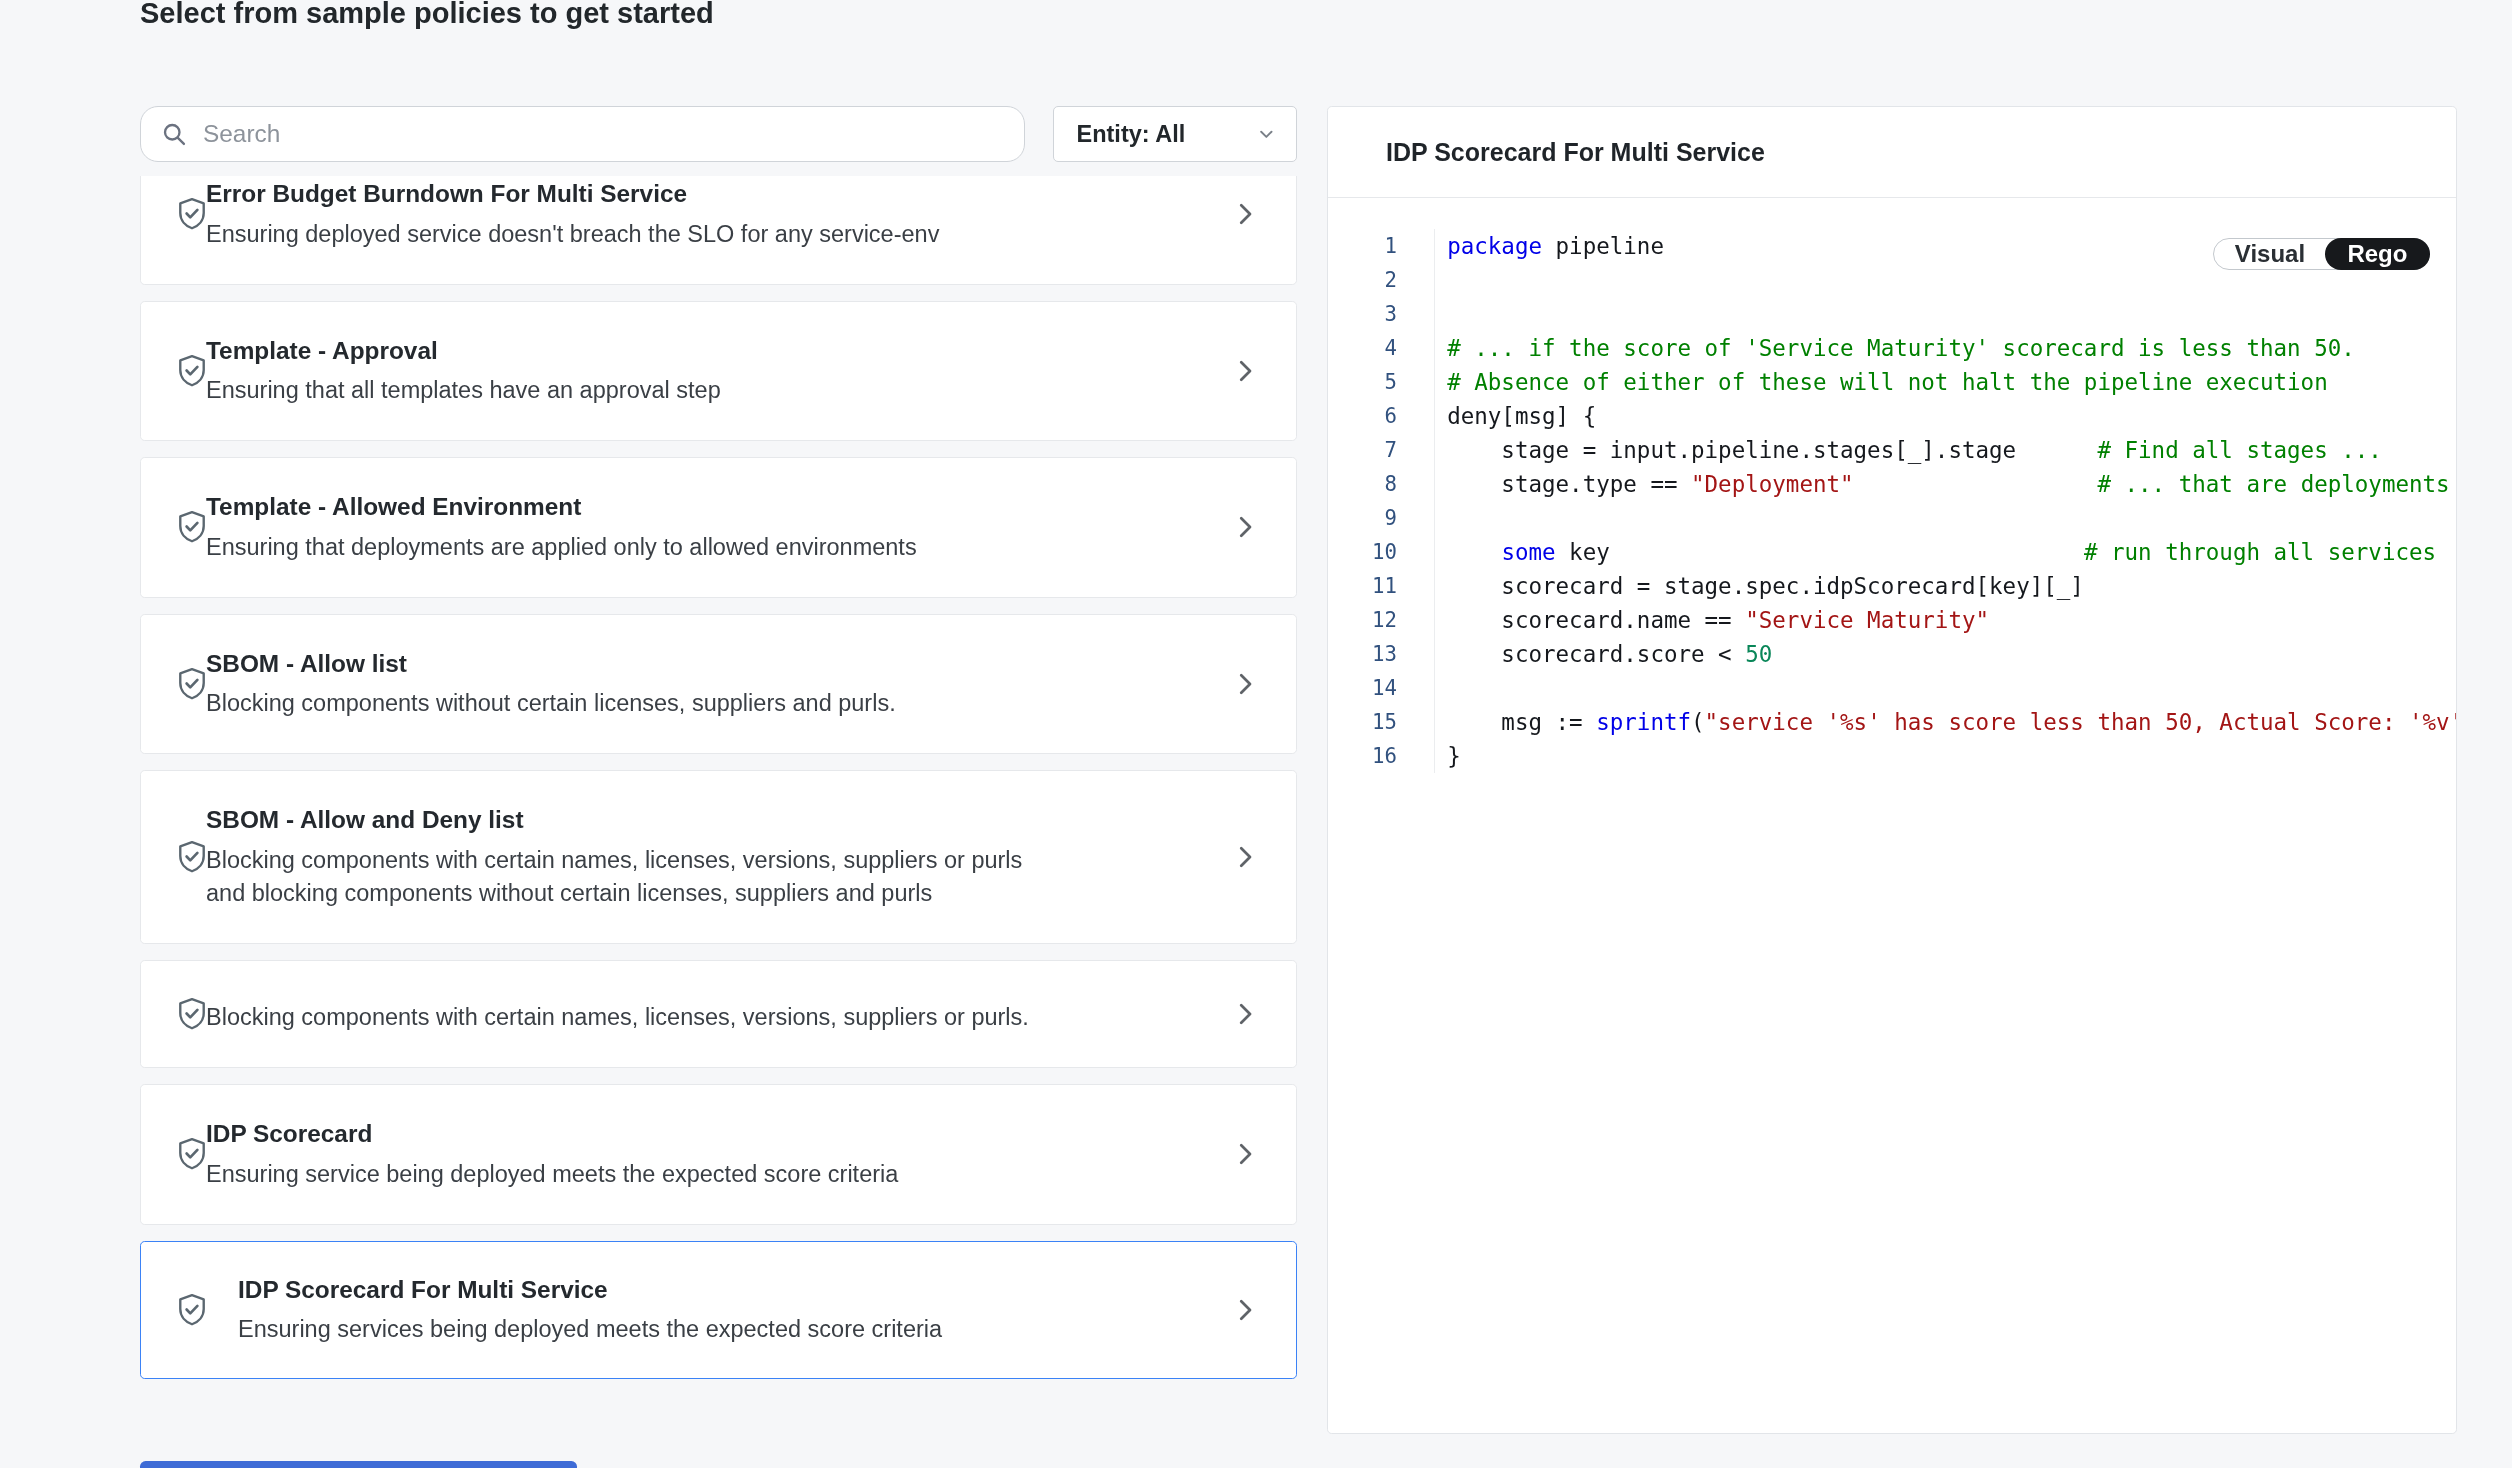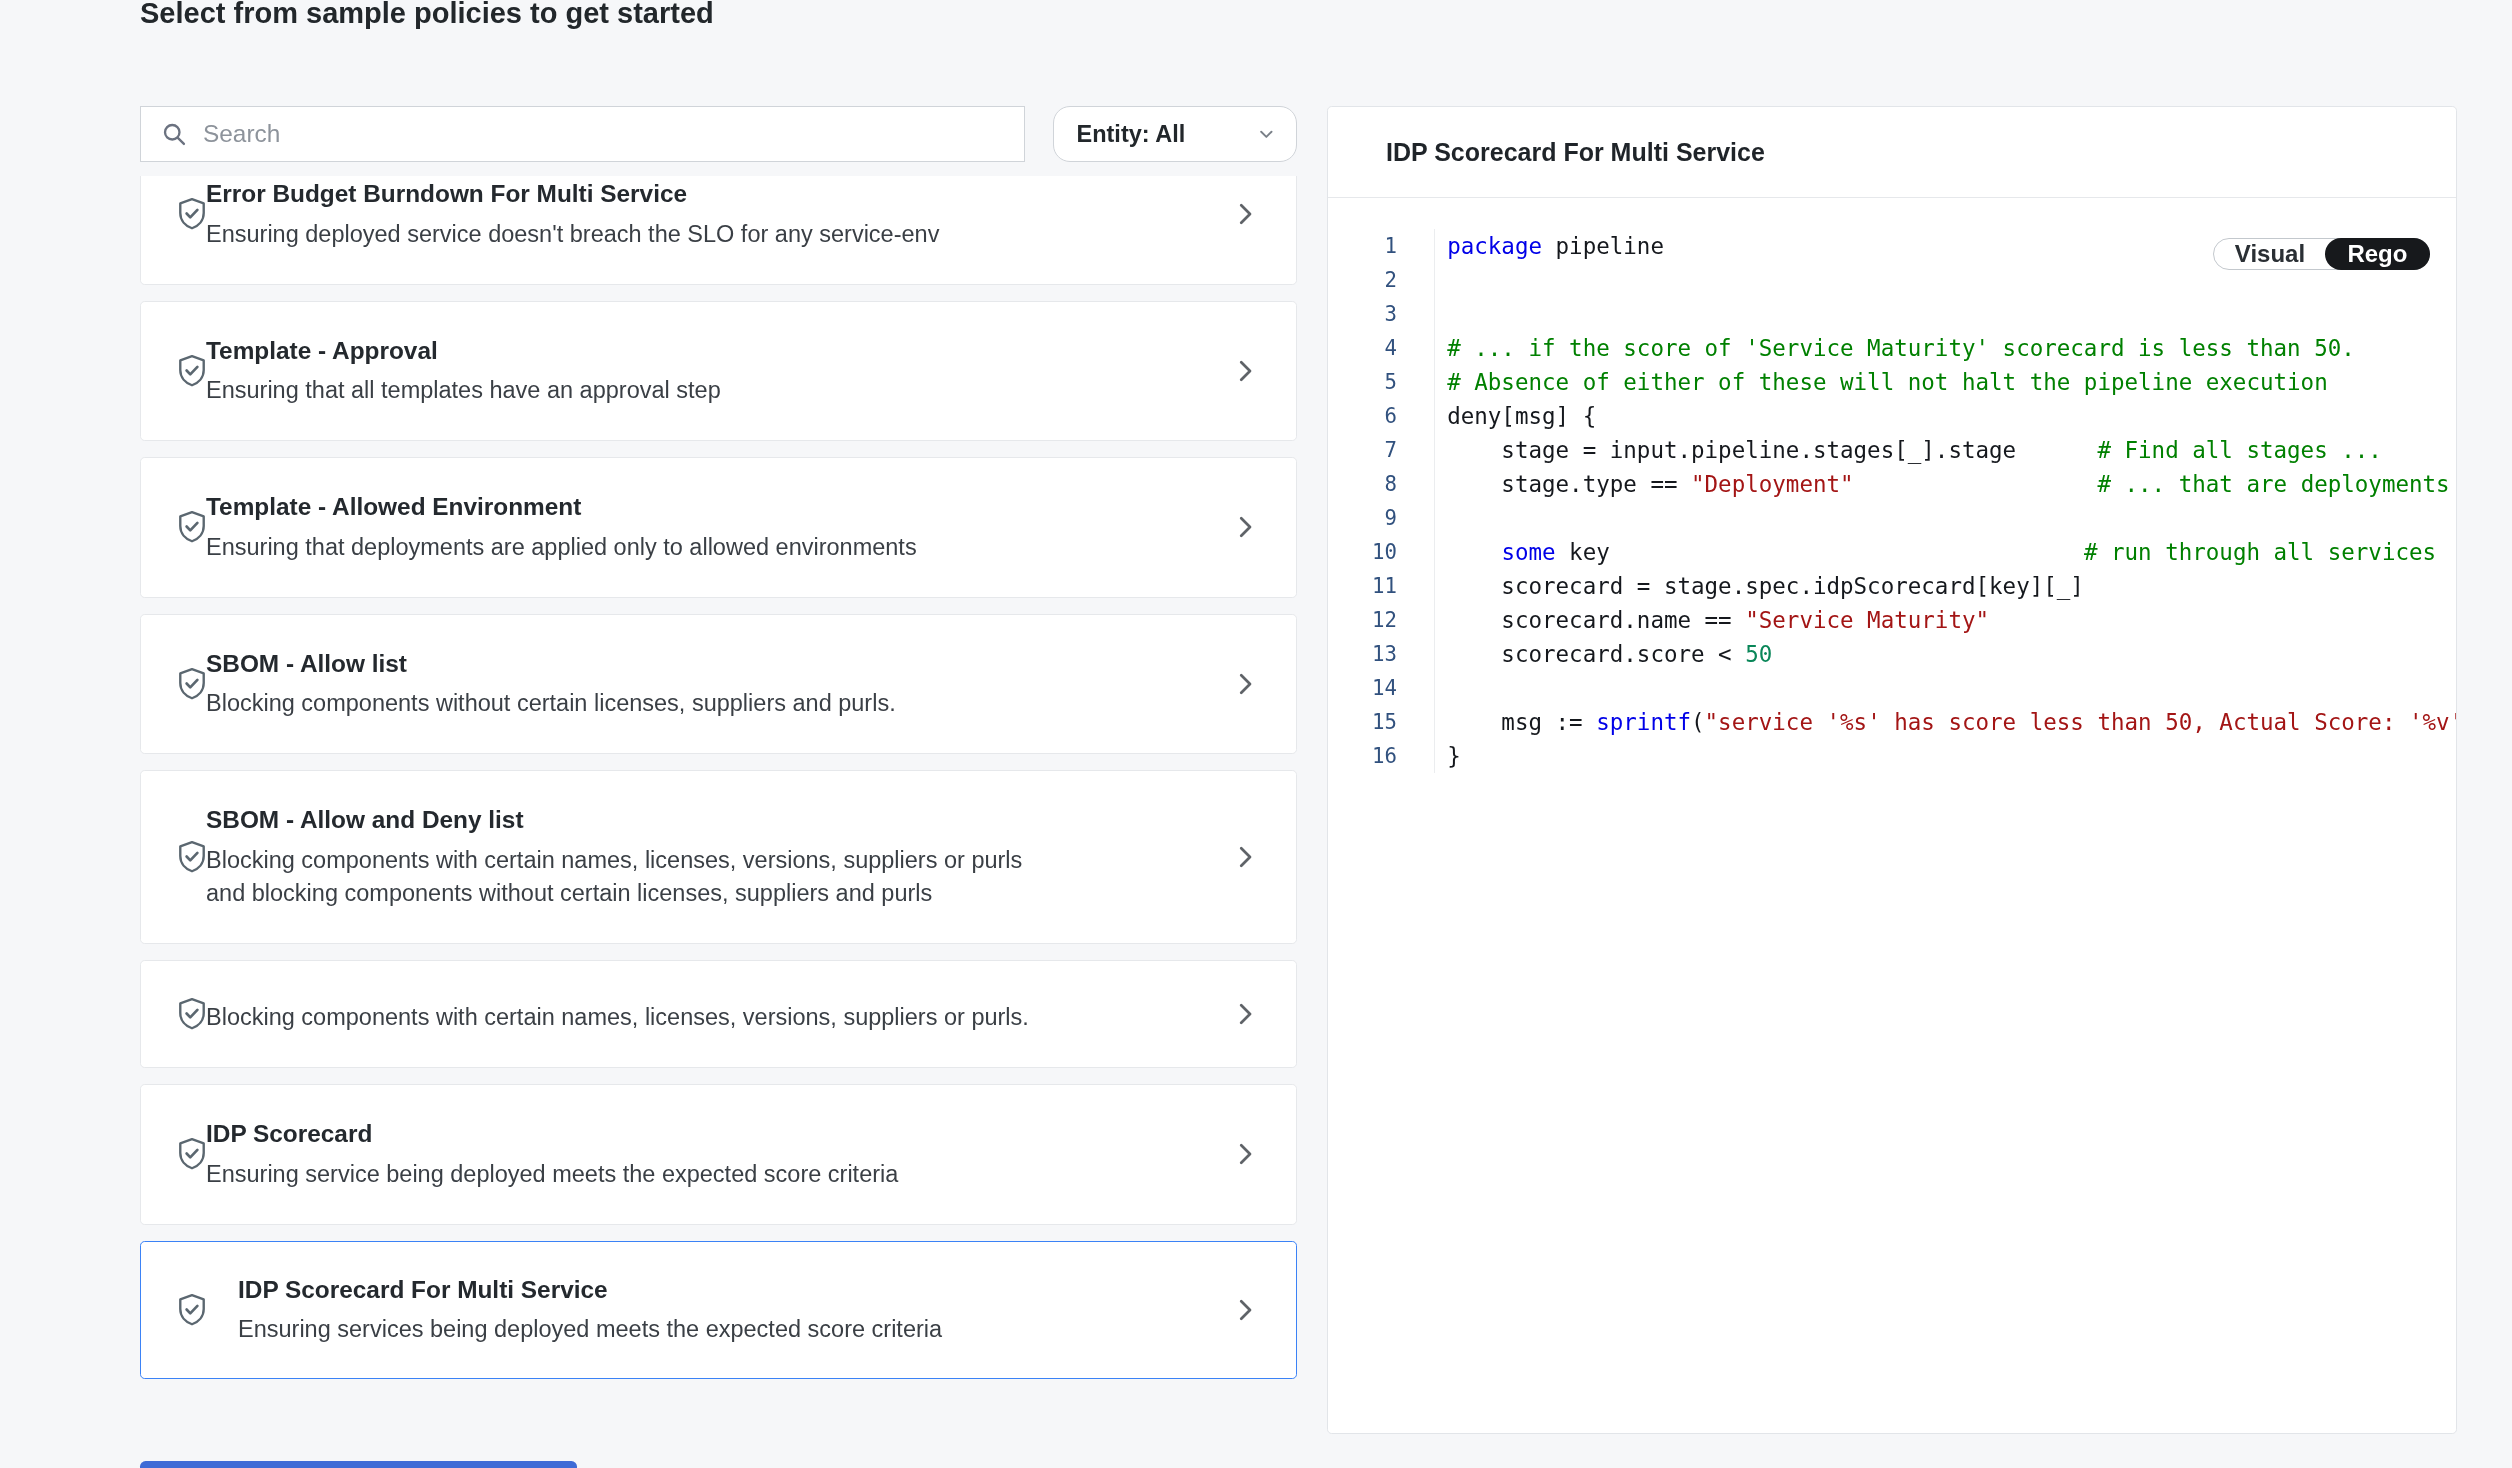--- a/index.html
+++ b/index.html
@@ -14,34 +14,34 @@
 
   
   .page-title {
     position: absolute; left: 140px; top: -5.6px; margin: 0;
     font-size: 29px; font-weight: 700; color: #22272b; line-height: 38px;
   }
 
   
   .search-box {
     position: absolute; left: 140px; top: 106px; width: 885px; height: 56px;
-    background: #fff; border: 0.9px solid #d0d4d9; border-radius: 0;
+    background: #fff; border: 0.9px solid #d0d4d9; border-radius: 18px;
     display: flex; align-items: center; padding: 0 17px 0 19px; gap: 13px;
   }
   .search-icon { display: inline-flex; flex: none; }
   .search-input {
     flex: 1; border: none; outline: none; background: transparent;
     font-family: "Liberation Sans", sans-serif;
     font-size: 24.4px; color: #333;
   }
   .search-input::placeholder { color: #8d939b; }
 
   .entity-filter {
     position: absolute; left: 1053px; top: 106px; width: 244px; height: 56px;
-    background: #fff; border: 0.9px solid #d0d4d9; border-radius: 17px;
+    background: #fff; border: 0.9px solid #d0d4d9; border-radius: 5px;
     display: flex; align-items: center; justify-content: space-between;
     padding: 0 19px 0 22.5px; cursor: pointer;
   }
   .entity-label { font-size: 23.5px; font-weight: 600; color: #22272b; }
   .chev-down { display: inline-flex; }
 
   
   .policy-list {
     position: absolute; left: 140px; top: 176px; width: 1157px; height: 1259px;
     overflow: hidden;

